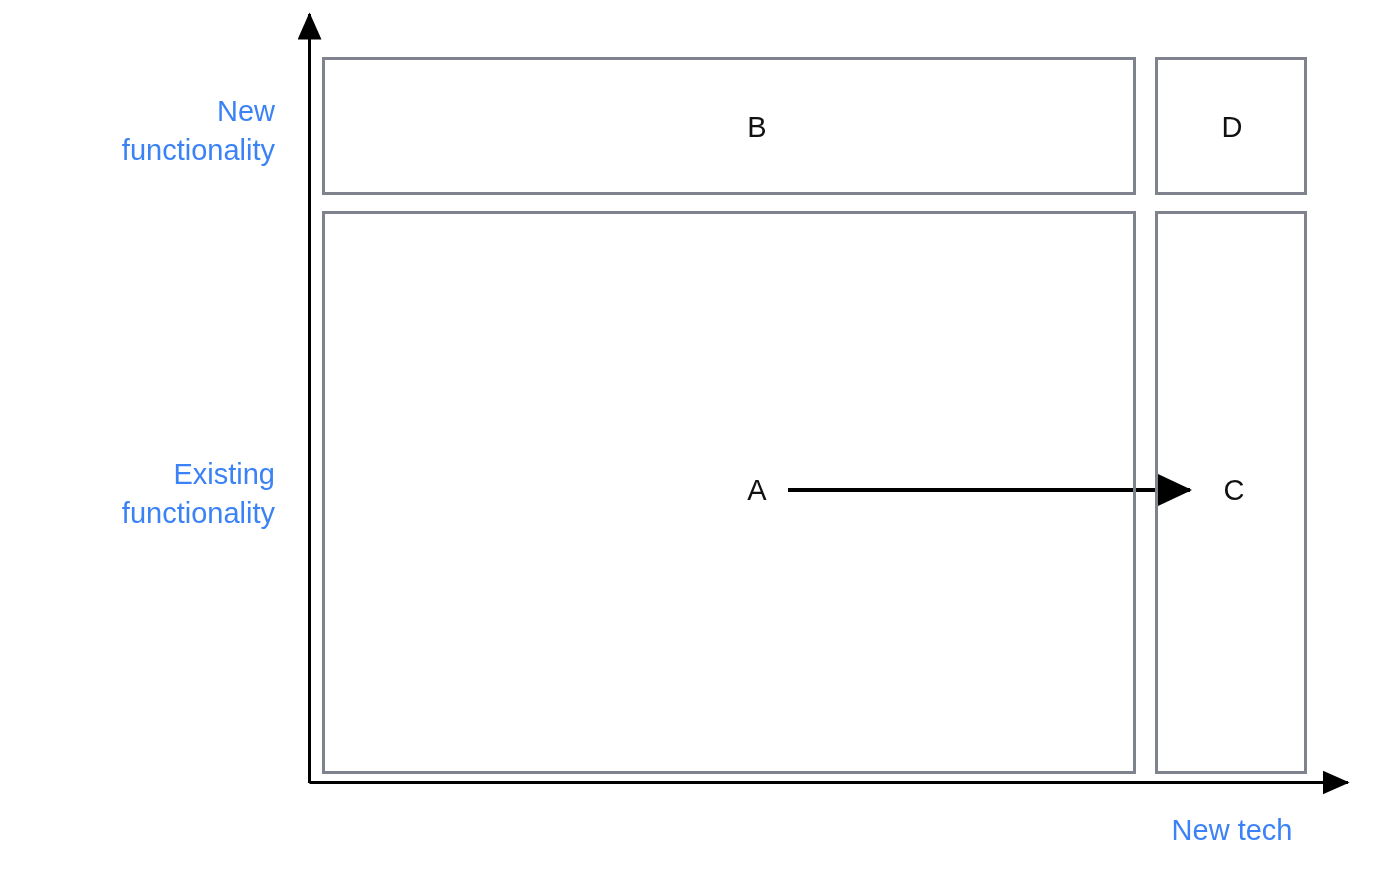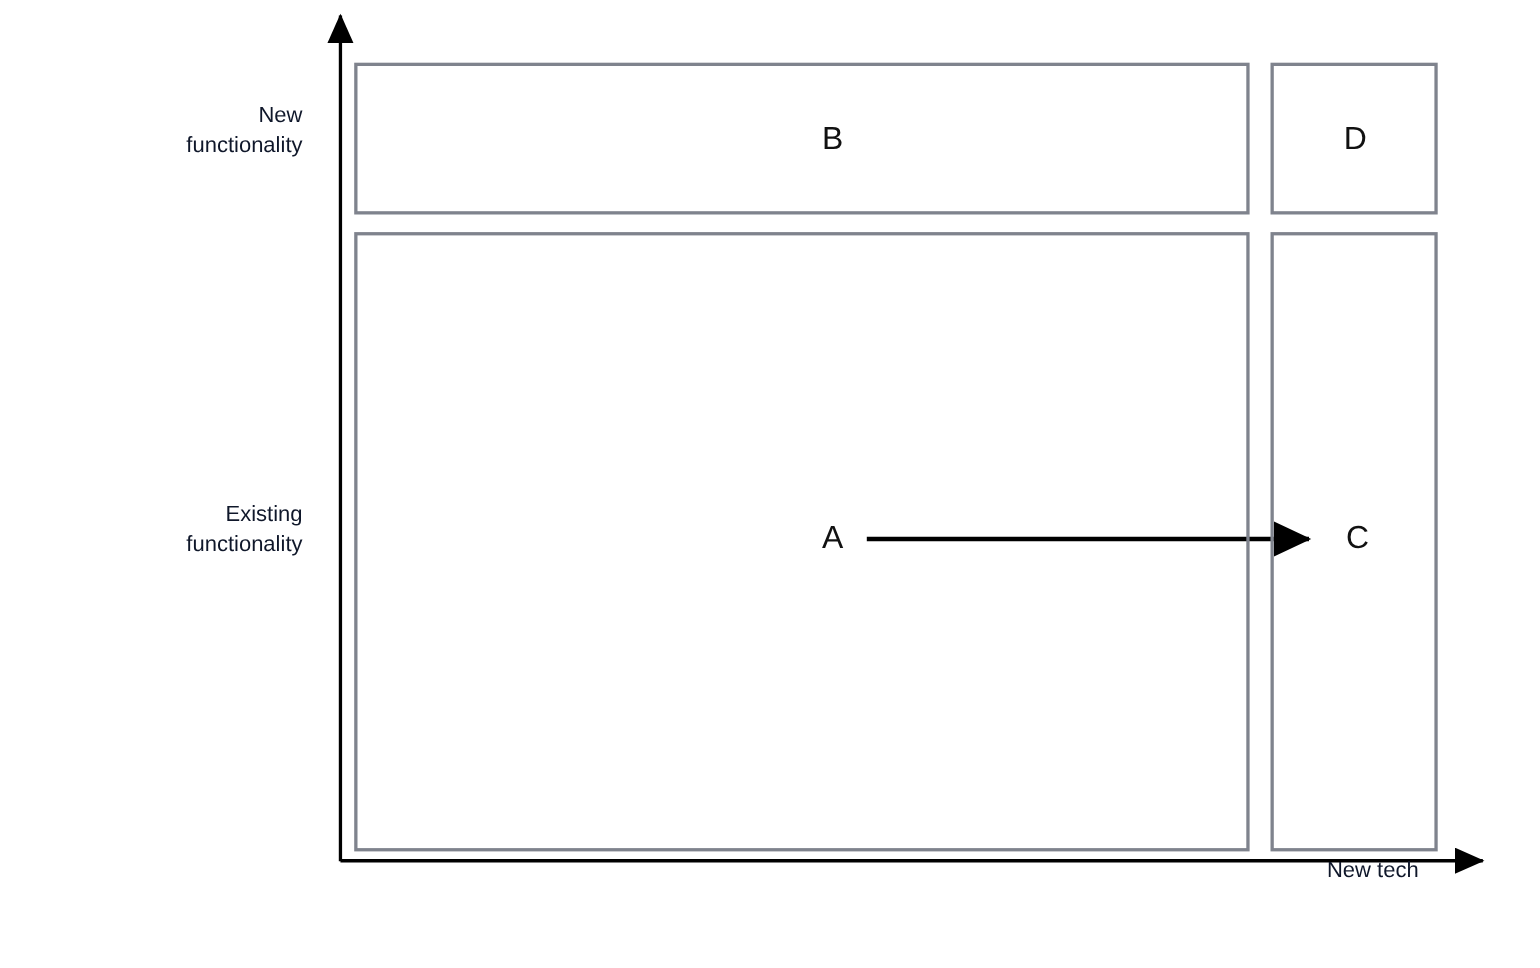--- a/index.html
+++ b/index.html
@@ -32,23 +32,23 @@
   .quad-label {
     position: absolute;
     font-size: 29px;
     line-height: 1;
     color: #111111;
     white-space: nowrap;
     transform: translate(-50%, -50%);
   }
   .axis-label {
     position: absolute;
-    font-size: 20px;
+    font-size: 29px;
     line-height: 1.33;
-    color: #0f172a;
+    color: #3b82f6;
     white-space: pre-line;
     text-align: right;
   }
   .axis-label.x-axis-label {
     text-align: center;
     white-space: nowrap;
     transform: translateX(-50%);
   }
   .point-label {
     position: absolute;
@@ -93,19 +93,19 @@
 
   <div class="quad-label" style="left:1232px; top:127px;">D</div>
 
   <div class="axis-label" style="left:20px; top:92px; width:255px;">New
 functionality</div>
 
   <div class="axis-label" style="left:20px; top:455px; width:255px;">Existing
 functionality</div>
 
 
-  <div class="axis-label x-axis-label" style="left:1232px; top:778px;margin-left:16px;">New tech</div>
+  <div class="axis-label x-axis-label" style="left:1232px; top:811px;">New tech</div>
 
   <div class="point-label" style="left:757px; top:490px;">A</div>
 
   <div class="point-label" style="left:1234px; top:490px;">C</div>
 
 </div>
 
 </body></html>

